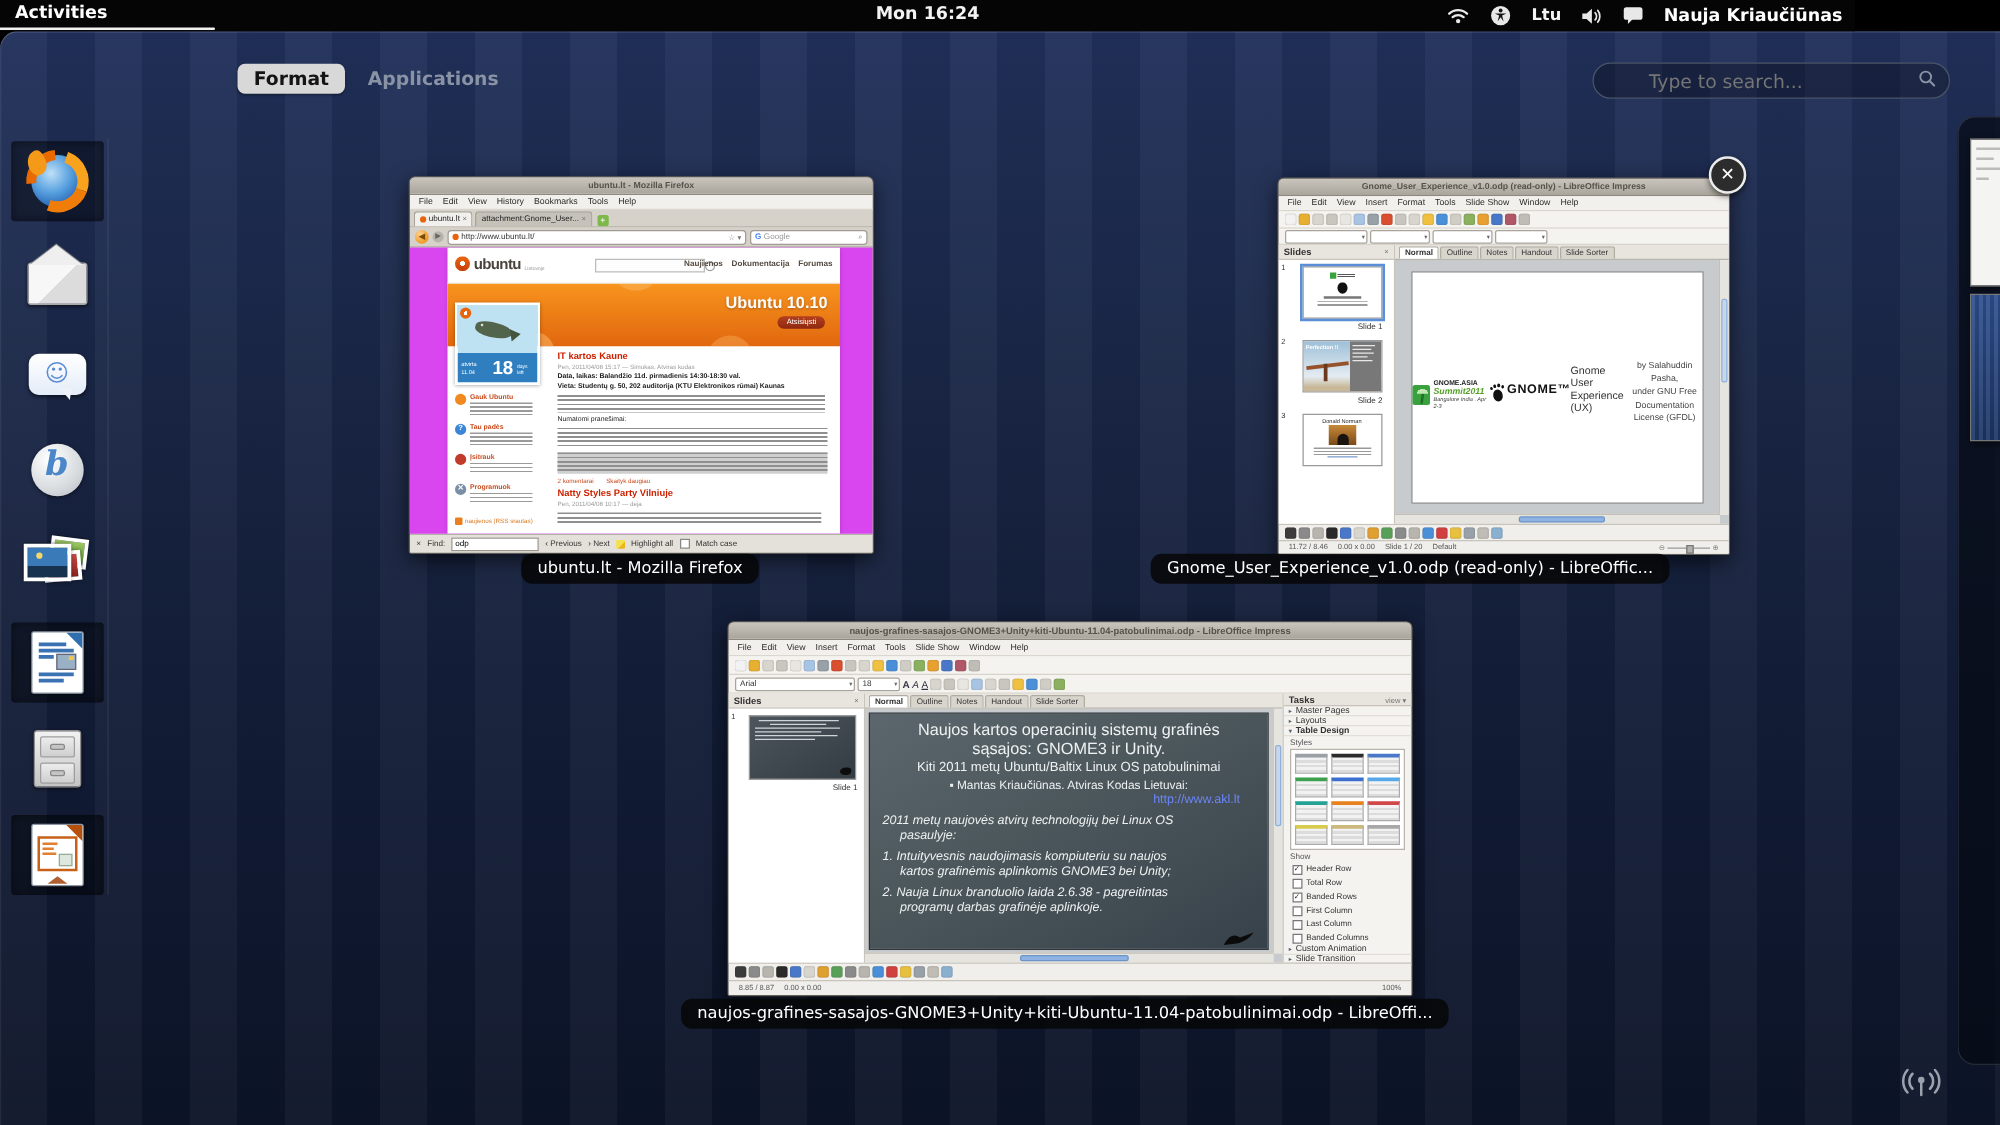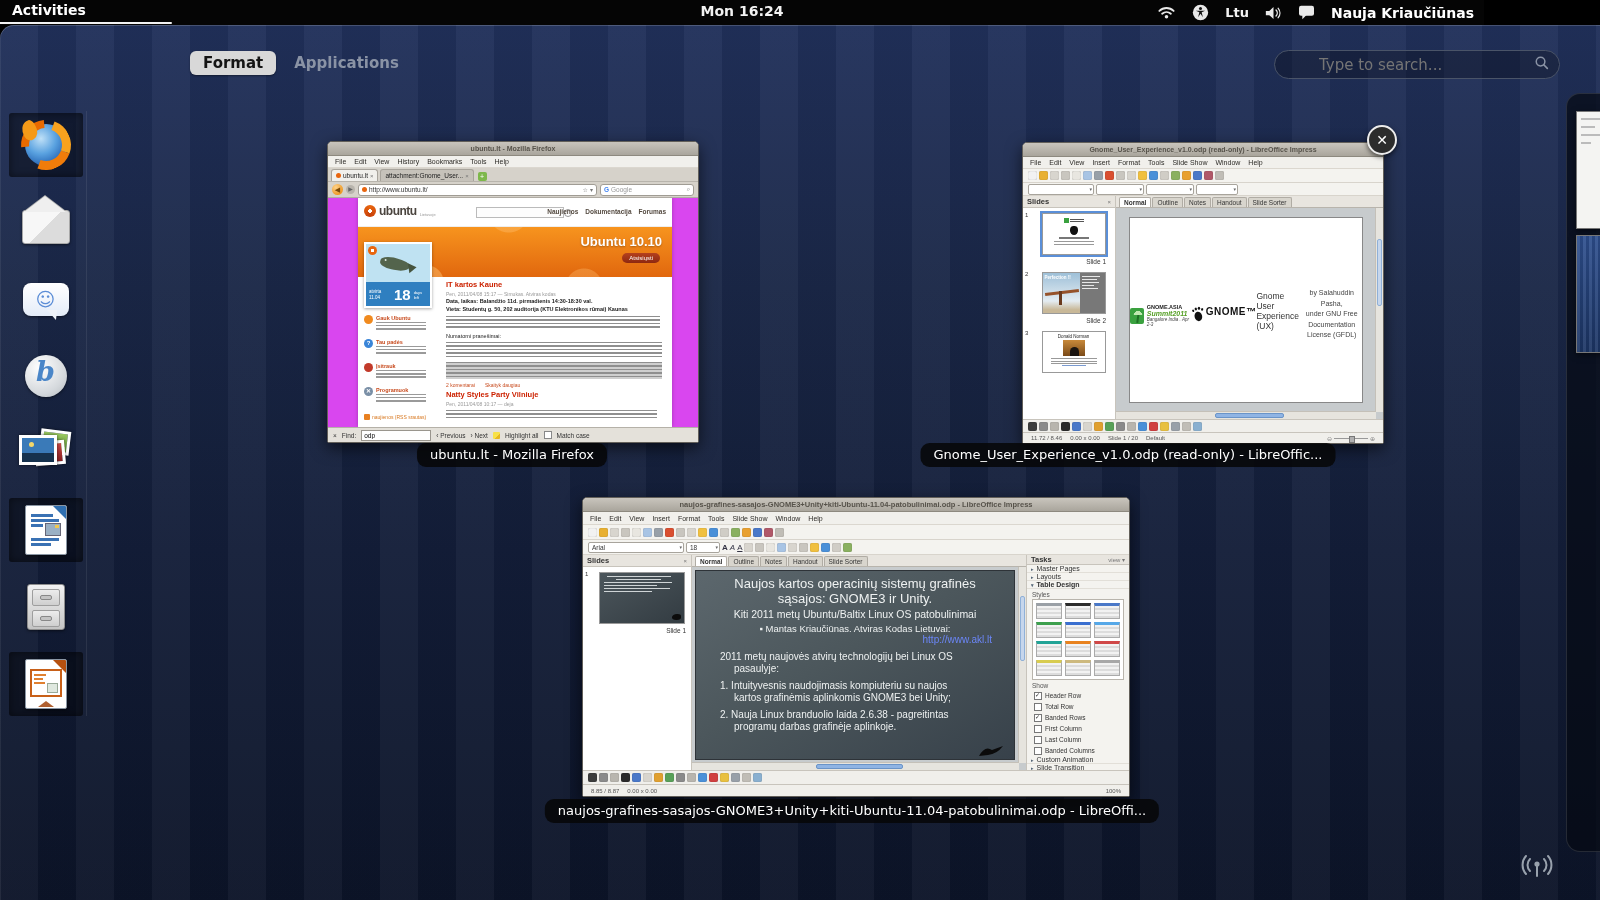--- a/index.html
+++ b/index.html
@@ -226,21 +226,21 @@
   .th3mini .cap{width:46px;height:6px;margin:2px auto 0;background:repeating-linear-gradient(180deg,#999 0 1px,transparent 1px 2.5px);}
   .th3mini .lnk{width:24px;height:1px;background:#7a9ad0;margin:1px auto 0;}
   
   .slidedark{position:absolute;left:3px;right:11px;top:3px;bottom:10px;color:#eef1f1;
       background:linear-gradient(150deg,#5c676d 0%,#4c575c 45%,#37414a 100%);border:1px solid #2e3338;overflow:hidden;}
   .sd-t1{font-size:13px;text-align:center;margin-top:6px;line-height:1.15;}
   .sd-t2{font-size:13px;text-align:center;line-height:1.15;}
   .sd-sub{font-size:10.5px;text-align:center;margin-top:1px;}
   .sd-bul{font-size:9.5px;text-align:center;margin-top:3px;}
   .sd-lnk{font-size:10px;text-align:right;padding-right:22px;color:#6b86f7;}
-  .sd-body{font-size:10px;margin:6px 0 0 24px;line-height:1.2;}
+  .sd-body{font-size:10px;margin:6px 0 0 10px;line-height:1.2;font-style:italic;}
   .sd-ind{margin-left:14px;}
   .sd-gap{height:5px;}
   .sd-bird{position:absolute;right:10px;bottom:2px;}
   .th4mini{position:absolute;inset:0;background:linear-gradient(150deg,#4c565c,#333c42);padding:3px 4px;box-sizing:border-box;}
   .th4mini i{display:block;height:1px;background:#cfd4d6;margin-bottom:2px;}
   .th4mini .w1{width:85%;margin-left:4%;} .th4mini .w2{width:60%;margin-left:16%;}
   .th4mini .w3{width:90%;} .th4mini .w4{width:70%;} .th4mini .w5{width:88%;} .th4mini .w6{width:64%;}
   .th4mini .bb{position:absolute;right:3px;bottom:3px;width:9px;height:6px;background:#0c0c0c;border-radius:60% 40% 50% 50%;}
   .tpanel{width:102px;display:flex;flex-direction:column;background:#f4f3ef;border-left:1px solid #c8c4bc;font-size:7px;color:#333;}
   .thead{height:11px;background:#e8e5df;border-bottom:1px solid #c8c4bc;display:flex;align-items:center;justify-content:space-between;

